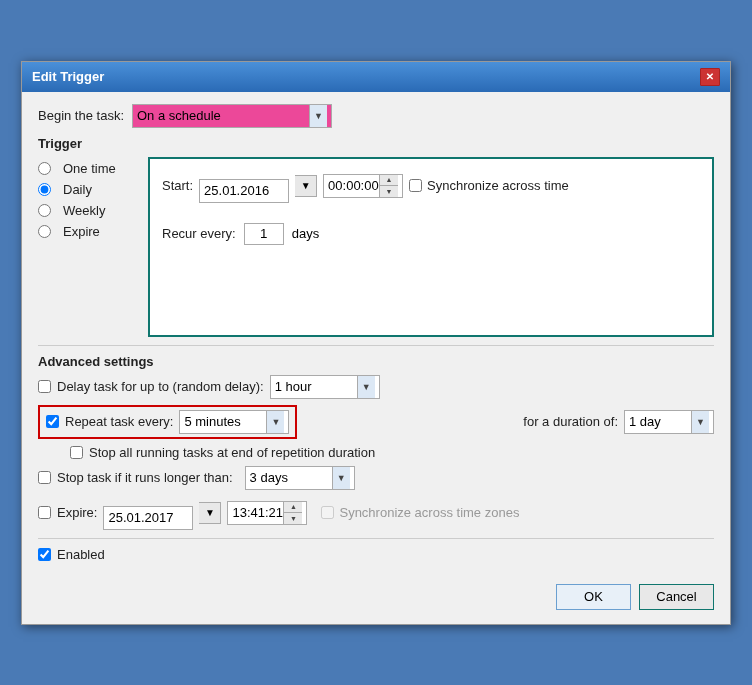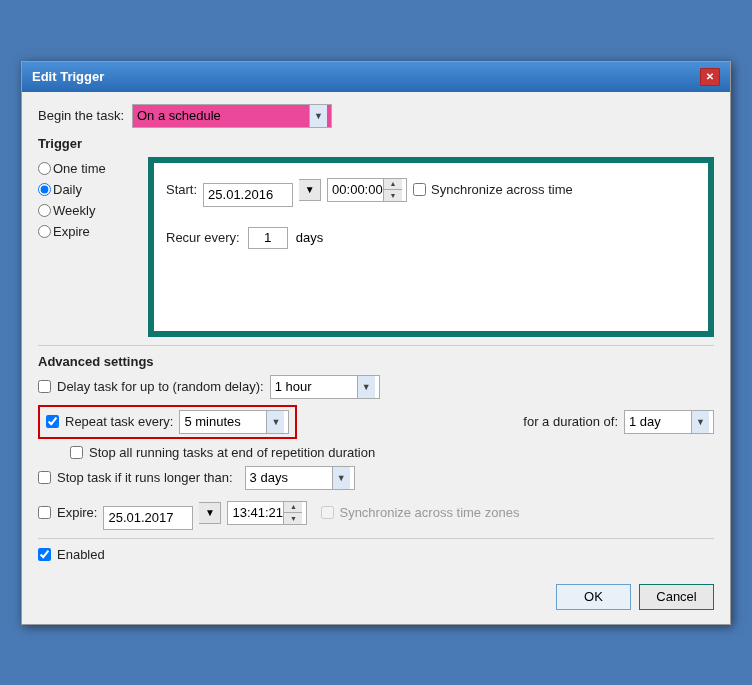--- a/index.html
+++ b/index.html
@@ -101,31 +101,31 @@
     .radio-group {
       display: flex;
       flex-direction: column;
       gap: 6px;
       padding-top: 4px;
       min-width: 100px;
     }
     .radio-item {
       display: flex;
       align-items: center;
-      gap: 2px;
+      gap: 12px;
       cursor: pointer;
     }
     input[type="radio"] {
       margin: 0;
       cursor: pointer;
     }
     .schedule-panel {
       flex: 1;
       background: white;
-      border: 6px solid #0f766e;
+      border: 2px solid #0f766e;
       padding: 10px 12px;
       min-height: 180px;
     }
     .start-row {
       display: flex;
       align-items: center;
       gap: 6px;
       margin-bottom: 10px;
     }
     .date-input {

